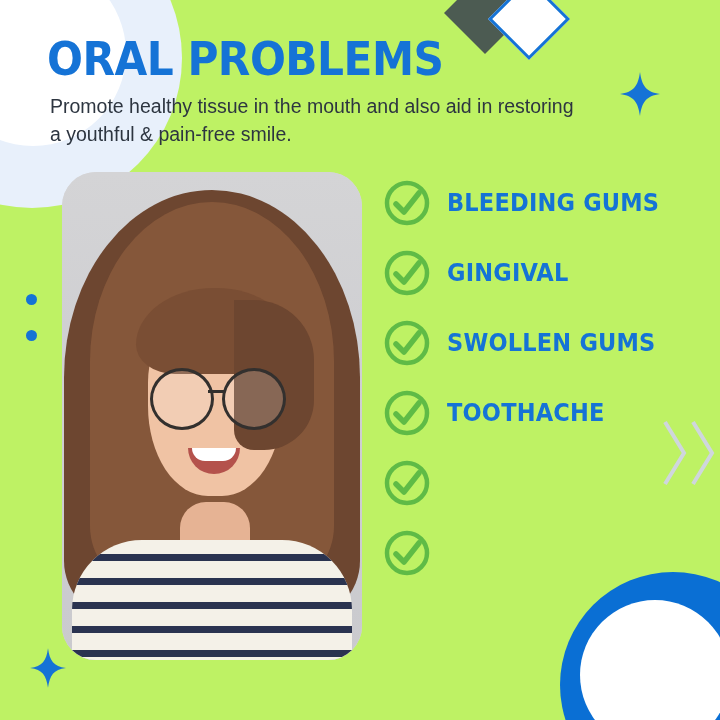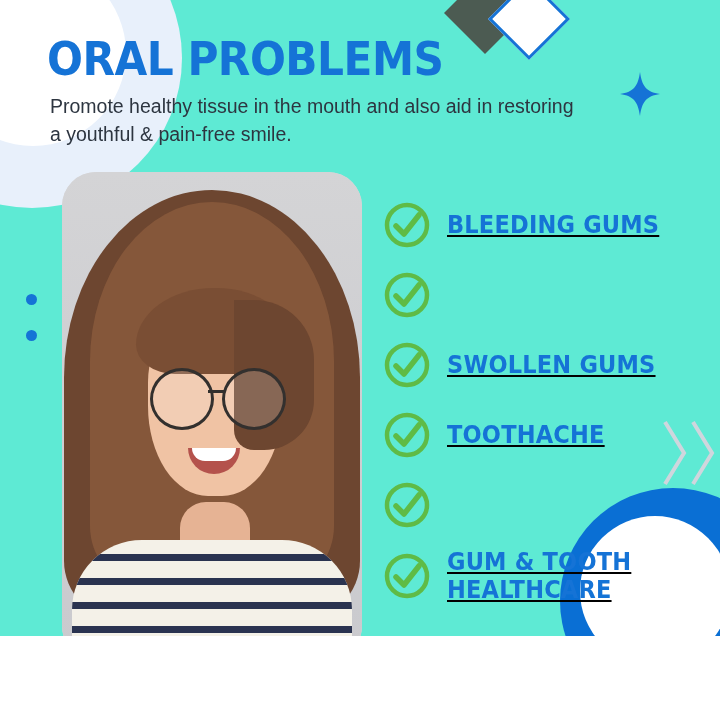--- a/index.html
+++ b/index.html
@@ -9,22 +9,22 @@
   body {
     width: 720px;
     height: 720px;
     background: #ffffff;
     font-family: "Liberation Sans", sans-serif;
     overflow: hidden;
   }
   #poster {
     position: relative;
     width: 720px;
-    height: 636px;
-    background: #5eead4;
+    height: 720px;
+    background: #bef264;
     overflow: hidden;
   }
 
   
   .deco-circle-tl {
     position: absolute;
     left: -118px;
     top: -92px;
     width: 300px;
     height: 300px;
@@ -274,23 +274,22 @@
     left: -20px;
     width: 320px;
     height: 7px;
     background: #2a3350;
   }
 
   
   .checklist {
     position: absolute;
     left: 383px;
-    top: 198px;
+    top: 176px;
     width: 320px;
-    text-decoration: underline;
   }
   .check-row {
     display: flex;
     align-items: center;
     gap: 16px;
     margin-bottom: 16px;
     min-height: 54px;
   }
   .check-icon {
     flex: 0 0 auto;
@@ -390,20 +389,21 @@
     </div>
 
     <div class="check-row">
       <span class="check-icon">
         <svg width="48" height="48" viewBox="0 0 48 48" aria-hidden="true">
           <circle cx="24" cy="24" r="20" fill="none" stroke="#5fbb46" stroke-width="4.5"></circle>
           <path d="M13 25 L21 33 L36 14" fill="none" stroke="#5fbb46" stroke-width="5.5" stroke-linecap="round" stroke-linejoin="round"></path>
         </svg>
       </span>
       <span class="check-label">
+        <span class="l2">GINGIVAL</span>
       </span>
     </div>
 
     <div class="check-row">
       <span class="check-icon">
         <svg width="48" height="48" viewBox="0 0 48 48" aria-hidden="true">
           <circle cx="24" cy="24" r="20" fill="none" stroke="#5fbb46" stroke-width="4.5"></circle>
           <path d="M13 25 L21 33 L36 14" fill="none" stroke="#5fbb46" stroke-width="5.5" stroke-linecap="round" stroke-linejoin="round"></path>
         </svg>
       </span>
@@ -433,20 +433,16 @@
       </span>
     </div>
 
     <div class="check-row">
       <span class="check-icon">
         <svg width="48" height="48" viewBox="0 0 48 48" aria-hidden="true">
           <circle cx="24" cy="24" r="20" fill="none" stroke="#5fbb46" stroke-width="4.5"></circle>
           <path d="M13 25 L21 33 L36 14" fill="none" stroke="#5fbb46" stroke-width="5.5" stroke-linecap="round" stroke-linejoin="round"></path>
         </svg>
       </span>
-      <span class="check-label">
-        <span class="l2">GUM &amp;  TOOTH</span>
-        <span class="l2">HEALTHCARE</span>
-      </span>
     </div>
 
   </div>
 </div>
 
 </body></html>

